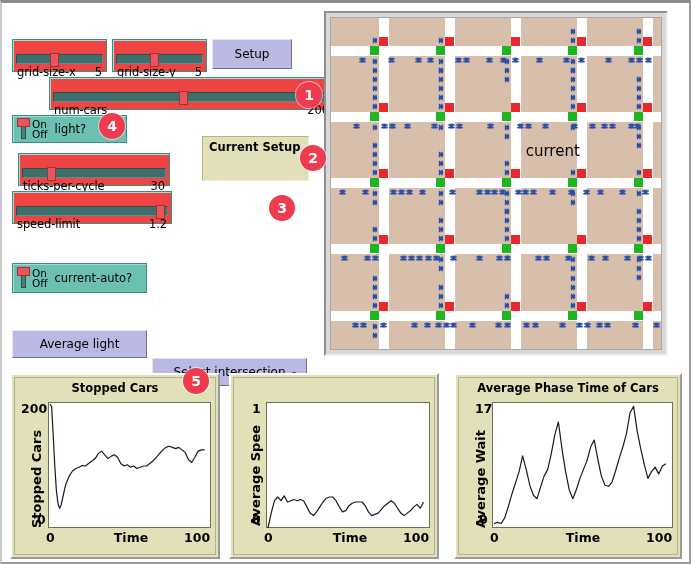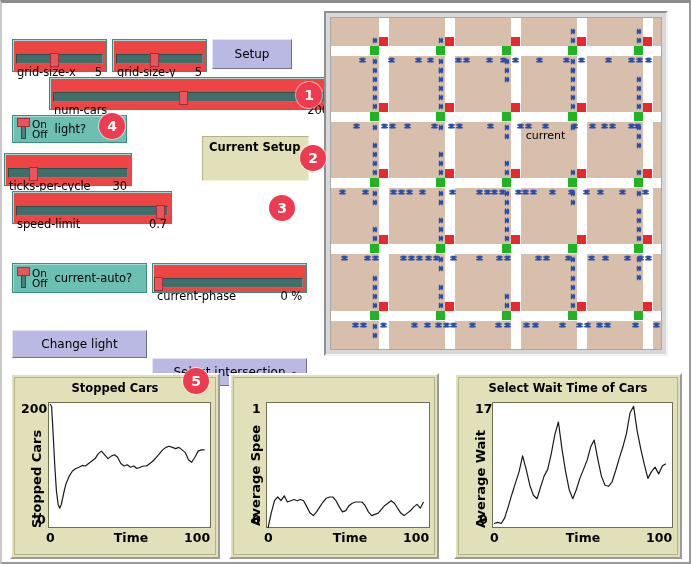--- a/index.html
+++ b/index.html
@@ -126,23 +126,24 @@
     border:1px solid #a8a8a8;
     box-sizing:border-box;
     overflow:hidden;
   }
   .block{position:absolute;background:#d8bfac;}
   .light{position:absolute;width:9px;height:9px;}
   .light.red{background:#e8282c;}
   .light.green{background:#1db520;}
   .car{position:absolute;width:7px;height:6px;}
   .world-label{
-    position:absolute;font-size:11px;color:#000;
+    position:absolute;font-size:15px;color:#000;
     font-family:"DejaVu Sans","Liberation Sans",sans-serif;
     white-space:nowrap;
+    margin-top:13px;
   }
 
   
   .plot{
     position:absolute;
     background:#e2e0b8;
     border-top:2px solid #ffffff;
     border-left:2px solid #ffffff;
     border-right:2px solid #9b9b9b;
     border-bottom:2px solid #9b9b9b;
@@ -236,65 +237,56 @@
       <div>On</div>
       <div>Off</div>
     </div>
     <div class="sw-label">light?</div>
   </div>
 
   <div class="widget monitor" style="left:200px;top:133px;width:107px;height:45px;">
     <div class="m-title">Current Setup</div>
   </div>
 
-  <div class="widget slider" style="left:2px;top:150px;width:128px;height:33px;">
+  <div class="widget slider" style="left:16px;top:150px;width:152px;height:33px;">
     <div class="track">
       <div class="knob" id="knob-tpc" style="left: calc(20% - 4px);"></div>
     </div>
     <div class="row">
       <span>ticks-per-cycle</span>
       <span>30</span>
     </div>
   </div>
 
   <div class="widget slider" style="left:10px;top:188px;width:160px;height:33px;">
     <div class="track">
       <div class="knob" id="knob-speed" style="left: calc(95% - 4px);"></div>
     </div>
     <div class="row">
       <span>speed-limit</span>
-      <span>0.7</span>
+      <span>1.2</span>
     </div>
   </div>
 
 
   <div class="widget switch" style="left:10px;top:260px;width:135px;height:30px;">
     <div class="lever">
       <div class="bar"></div>
       <div class="cap"></div>
     </div>
     <div class="onoff">
       <div>On</div>
       <div>Off</div>
     </div>
     <div class="sw-label">current-auto?</div>
   </div>
 
-  <div class="widget slider" style="left:150px;top:260px;width:155px;height:30px;">
-    <div class="track">
-      <div class="knob" id="knob-curphase" style="left: calc(1% - 4px);"></div>
-    </div>
-    <div class="row">
-      <span>current-phase</span>
-      <span>0 %</span>
-    </div>
-  </div>
 
   <div class="widget btn" style="left:10px;top:297px;width:135px;height:28px;">
-    <span>Change light</span>
+    <span>Average light</span>
   </div>
 
   <div class="widget btn" style="left:150px;top:297px;width:155px;height:28px;">
     <span>Select intersection</span>
     <span class="recycle">↻</span>
   </div>
 
   <div id="world-frame">
     <div id="world">
 
@@ -1366,21 +1358,21 @@
         </svg>
       </div>
       <div class="xtick" style="left:30px;top:152px;">0</div>
       <div class="xlabel" style="left:66px;top:152px;width:100px;">Time</div>
       <div class="xtick" style="left:169px;top:152px;">100</div>
     </div>
   </div>
 
   <div class="plot" style="left:452px;top:370px;width:228px;height:186px;">
     <div class="p-inner">
-      <div class="p-title">Select Wait Time of Cars</div>
+      <div class="p-title">Average Phase Time of Cars</div>
       <div class="ylabel" style="left:14px;top:150px;">Average Wait</div>
       <div class="ytick" style="left:16px;top:23px;">17</div>
       <div class="ytick" style="left:20px;top:134px;">0</div>
       <div class="p-canvas" style="left:33px;top:24px;width:181px;height:126px;">
         <svg width="181" height="126" viewBox="0 0 181 126" preserveAspectRatio="none">
           <polyline id="poly-2" fill="none" stroke="#1a1a1a" stroke-width="1.2" stroke-linejoin="round" points="1.0,120.5 4.6,119.4 8.2,120.5 11.7,114.9 15.3,103.6 18.9,91.2 22.5,79.9 26.1,68.6 29.6,52.9 33.2,66.4 36.8,82.2 40.4,92.3 44.0,95.7 47.5,84.4 51.1,73.1 54.7,66.4 58.3,50.6 61.9,31.4 65.4,19.0 69.0,46.1 72.6,68.6 76.2,86.7 79.8,95.7 83.3,86.7 86.9,75.4 90.5,66.4 94.1,57.4 97.7,43.8 101.2,37.1 104.8,56.2 108.4,73.1 112.0,82.2 115.6,83.3 119.1,78.8 122.7,67.5 126.3,55.1 129.9,43.8 133.5,30.3 137.0,10.0 140.6,3.3 144.2,28.1 147.8,46.1 151.4,61.9 154.9,75.4 158.5,68.6 162.1,64.1 165.7,70.9 169.3,63.0 172.8,60.7"></polyline>
         </svg>
       </div>
       <div class="xtick" style="left:31px;top:152px;">0</div>
       <div class="xlabel" style="left:74px;top:152px;width:100px;">Time</div>

